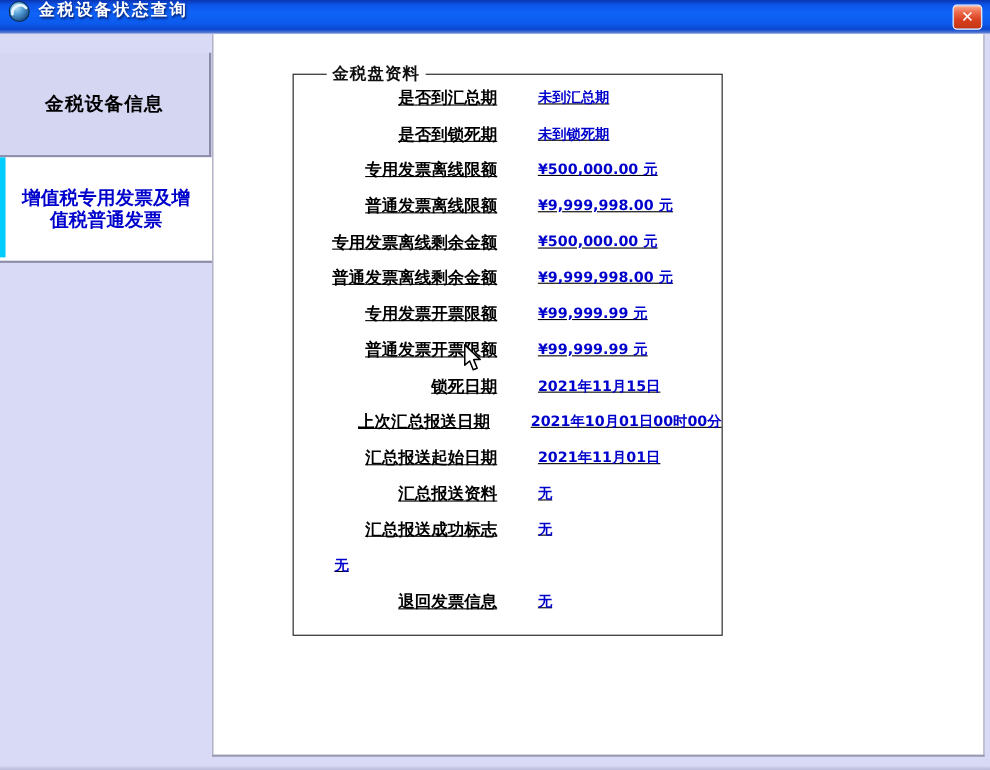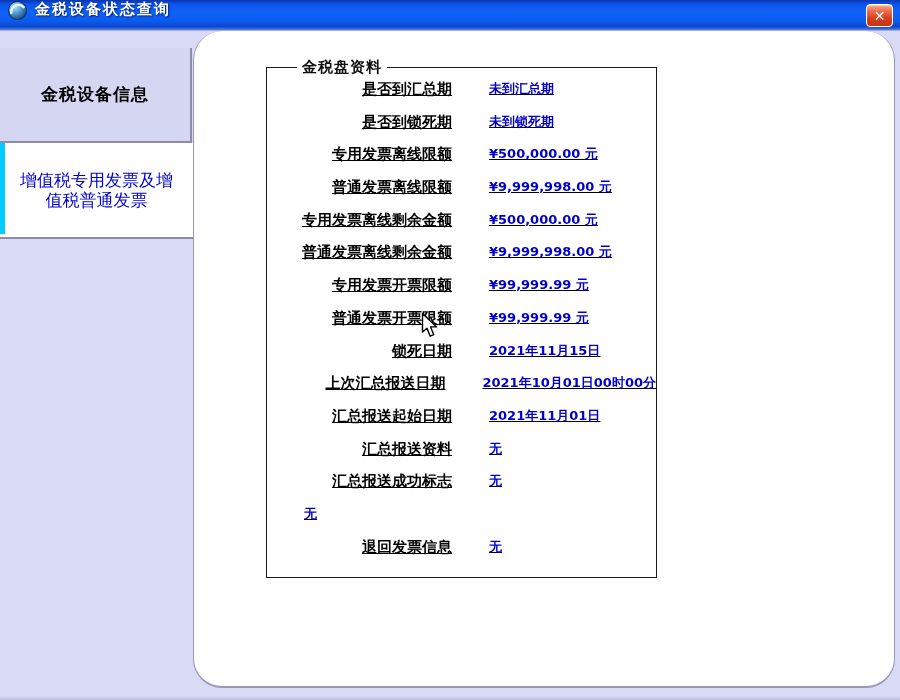--- a/index.html
+++ b/index.html
@@ -53,31 +53,30 @@
     background:#FFFFFF; border-bottom:2px solid #8C8CA8;
     display:flex; align-items:center; justify-content:center;
     cursor:pointer;
   }
   .tab-accent-bar {
     position:absolute; left:0; top:0; width:5px; height:91px;
     background:#00CCFF;
   }
   .tab-vat-label {
     width:164px; text-align:center; line-height:1.18;
-    font-size:17px; font-weight:normal; color:#0000CC;
+    font-size:17px; font-weight:bold; color:#0000CC;
   }
 
   
   .main-panel {
     position:absolute; left:193px; top:31px; width:702px; height:657px;
     background:#FFFFFF;
     border-left:1px solid #9898B4;
     border-right:1px solid #9898B4;
     border-bottom:2px solid #9898B4;
-    border-radius:29px;
   }
 
   
   .groupbox {
     position:absolute; left:72px; top:36px; width:391px; height:511px;
     border:1px solid #1A1A1A;
   }
   .groupbox-legend {
     position:absolute; top:-10px; left:30px; background:#FFFFFF;
     padding:0 5px; font-size:15px; font-weight:bold; color:#101010;

